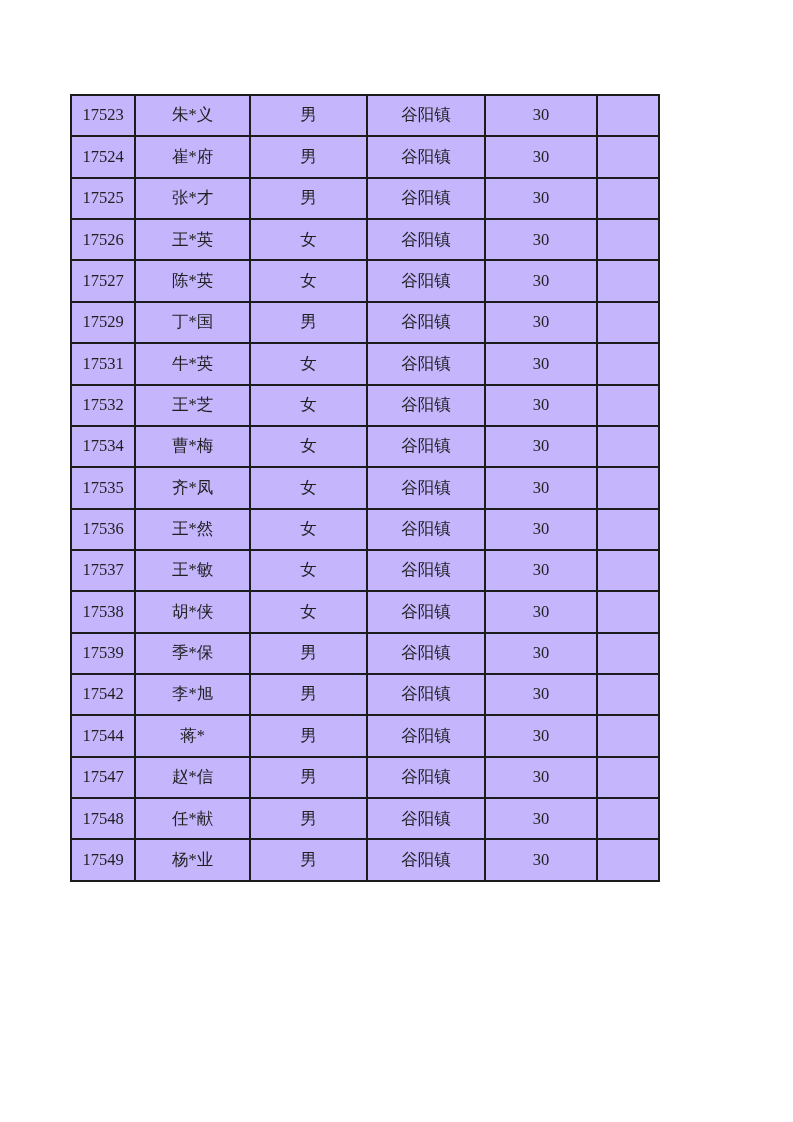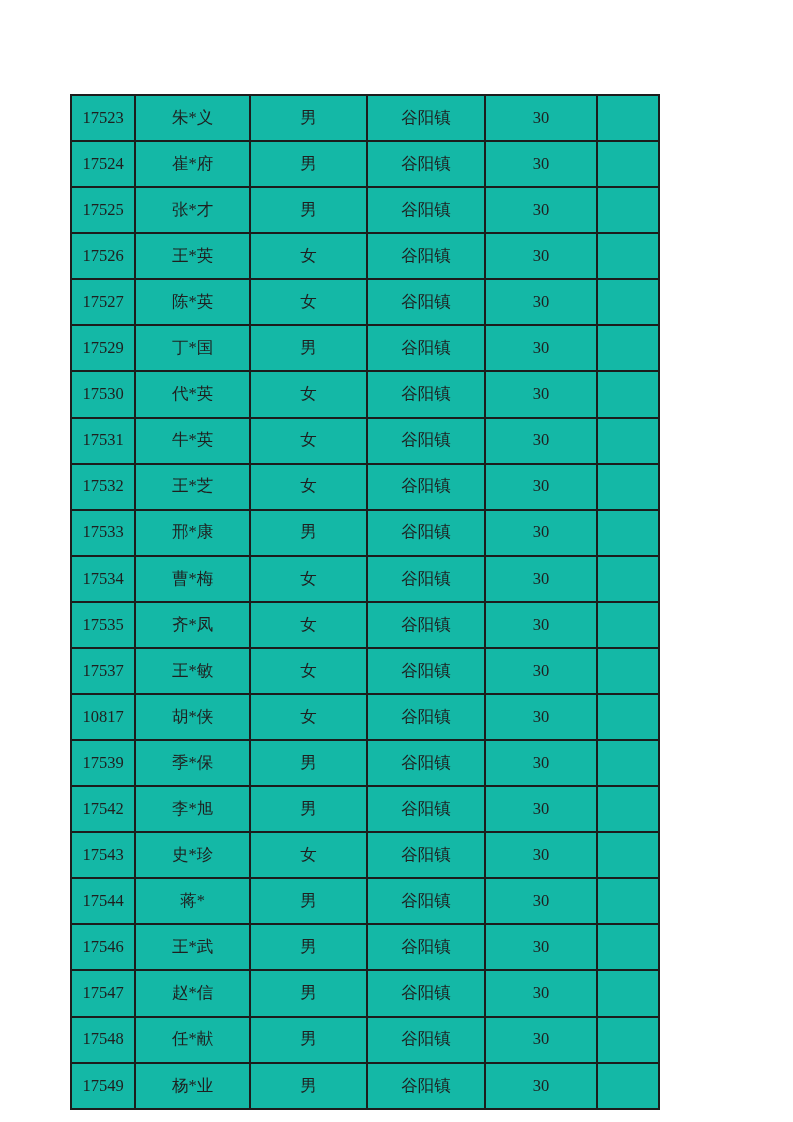--- a/index.html
+++ b/index.html
@@ -13,24 +13,24 @@
     height: 1122px;
     background: #ffffff;
     overflow: hidden;
     font-family: "Liberation Serif", "DejaVu Serif", serif;
   }
   table.roster {
     position: absolute;
     left: 70px;
     top: 94px;
     width: 588px;
-    height: 1016px;
+    height: 788px;
     border-collapse: collapse;
     table-layout: fixed;
-    background: #14b8a6;
+    background: #c4b5fd;
   }
   table.roster td {
     border: 2px solid #1c1c1c;
     text-align: center;
     vertical-align: middle;
     padding: 0;
     font-size: 16.5px;
     color: #1f1f1f;
     line-height: 1;
     white-space: nowrap;
@@ -99,77 +99,69 @@
         </tr>
         <tr>
           <td>17529</td>
           <td>丁*国</td>
           <td>男</td>
           <td>谷阳镇</td>
           <td>30</td>
           <td></td>
         </tr>
         <tr>
-          <td>17530</td>
-          <td>代*英</td>
-          <td>女</td>
-          <td>谷阳镇</td>
-          <td>30</td>
-          <td></td>
-        </tr>
-        <tr>
           <td>17531</td>
           <td>牛*英</td>
           <td>女</td>
           <td>谷阳镇</td>
           <td>30</td>
           <td></td>
         </tr>
         <tr>
           <td>17532</td>
           <td>王*芝</td>
           <td>女</td>
           <td>谷阳镇</td>
           <td>30</td>
           <td></td>
         </tr>
         <tr>
-          <td>17533</td>
-          <td>邢*康</td>
-          <td>男</td>
-          <td>谷阳镇</td>
-          <td>30</td>
-          <td></td>
-        </tr>
-        <tr>
           <td>17534</td>
           <td>曹*梅</td>
           <td>女</td>
           <td>谷阳镇</td>
           <td>30</td>
           <td></td>
         </tr>
         <tr>
           <td>17535</td>
           <td>齐*凤</td>
           <td>女</td>
           <td>谷阳镇</td>
           <td>30</td>
           <td></td>
         </tr>
         <tr>
+          <td>17536</td>
+          <td>王*然</td>
+          <td>女</td>
+          <td>谷阳镇</td>
+          <td>30</td>
+          <td></td>
+        </tr>
+        <tr>
           <td>17537</td>
           <td>王*敏</td>
           <td>女</td>
           <td>谷阳镇</td>
           <td>30</td>
           <td></td>
         </tr>
         <tr>
-          <td>10817</td>
+          <td>17538</td>
           <td>胡*侠</td>
           <td>女</td>
           <td>谷阳镇</td>
           <td>30</td>
           <td></td>
         </tr>
         <tr>
           <td>17539</td>
           <td>季*保</td>
           <td>男</td>
@@ -179,38 +171,22 @@
         </tr>
         <tr>
           <td>17542</td>
           <td>李*旭</td>
           <td>男</td>
           <td>谷阳镇</td>
           <td>30</td>
           <td></td>
         </tr>
         <tr>
-          <td>17543</td>
-          <td>史*珍</td>
-          <td>女</td>
-          <td>谷阳镇</td>
-          <td>30</td>
-          <td></td>
-        </tr>
-        <tr>
           <td>17544</td>
           <td>蒋*</td>
-          <td>男</td>
-          <td>谷阳镇</td>
-          <td>30</td>
-          <td></td>
-        </tr>
-        <tr>
-          <td>17546</td>
-          <td>王*武</td>
           <td>男</td>
           <td>谷阳镇</td>
           <td>30</td>
           <td></td>
         </tr>
         <tr>
           <td>17547</td>
           <td>赵*信</td>
           <td>男</td>
           <td>谷阳镇</td>

